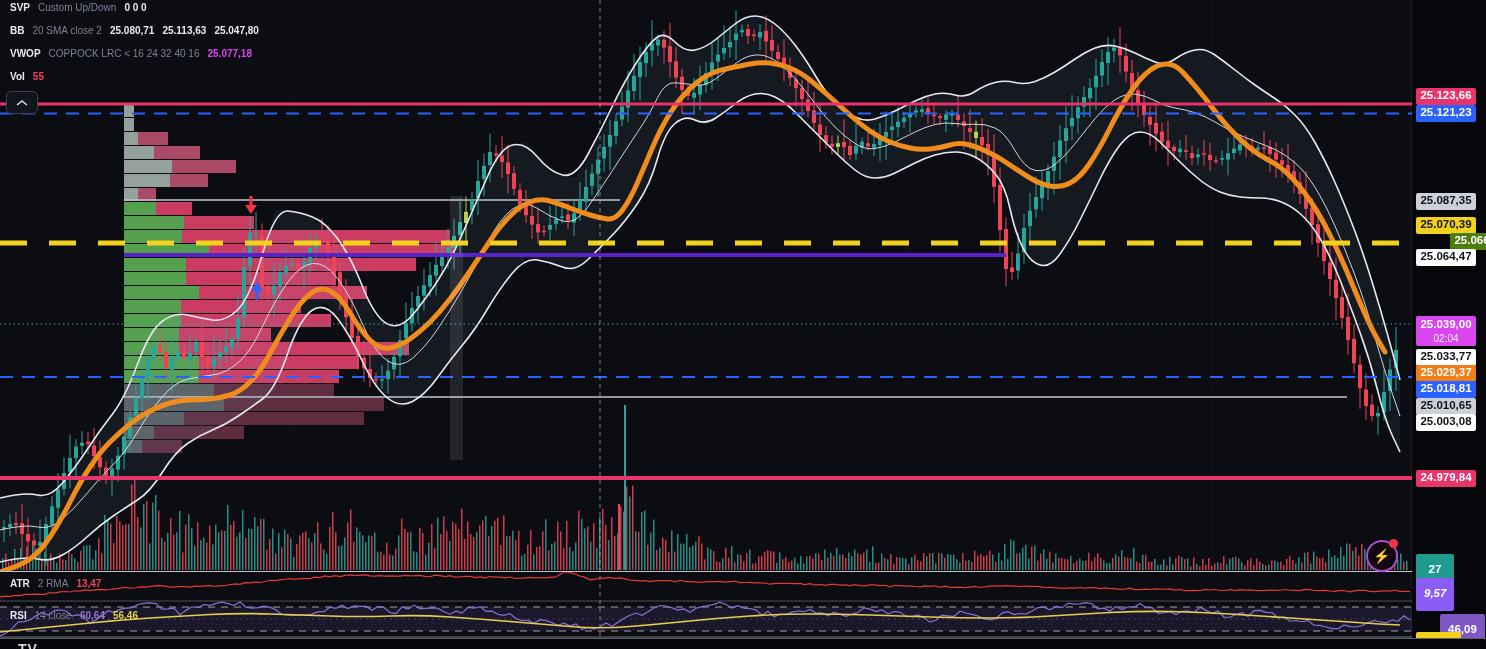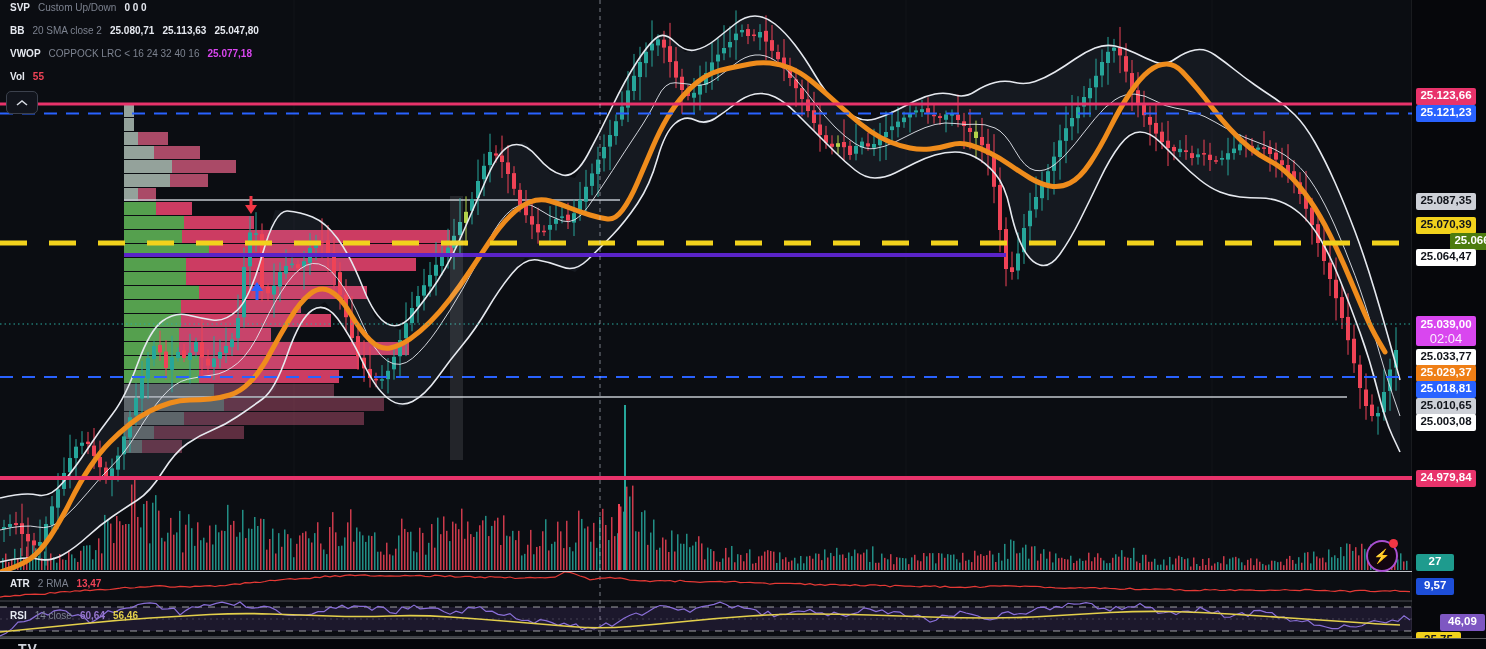--- a/index.html
+++ b/index.html
@@ -15,24 +15,24 @@
   .lg-o{color:#d946ef;font-weight:bold;}
   .lg-r{color:#ef4356;font-weight:bold;}
   .lg-p{color:#9575cd;font-weight:bold;}
   .lg-y{color:#e3cf4b;font-weight:bold;}
   .collapse-btn{position:absolute;left:6px;top:91px;width:30px;height:21px;border:1px solid #3c414d;
       border-radius:5px;background:#11141c;display:flex;align-items:center;justify-content:center;cursor:pointer;}
   
   .axis{position:absolute;left:1412px;top:0;width:74px;height:649px;background:#06070b;}
   .plabel{position:absolute;left:4px;width:60px;height:17px;line-height:17px;font-size:11.5px;
       font-weight:bold;text-align:center;border-radius:2px;}
-  .plabel.narrow{width:auto;min-width:22px;padding:0 8px;}
+  .plabel.narrow{width:auto;min-width:22px;padding:8px 8px;}
   .plabel.twoline{height:auto;padding:1px 0;}
   .pl-main{line-height:15px;}
-  .pl-sub{line-height:13px;font-size:13px;font-weight:normal;opacity:.9;}
+  .pl-sub{line-height:13px;font-size:10px;font-weight:normal;opacity:.9;}
   
   .flash-icon{position:absolute;left:1366px;top:540px;width:28px;height:28px;border:2.5px solid #a94fd1;
       border-radius:50%;background:#12060f;display:flex;align-items:center;justify-content:center;
       color:#c05ce3;font-size:14px;cursor:pointer;}
   .flash-dot{position:absolute;right:-2px;top:-3px;width:9px;height:9px;border-radius:50%;background:#f23645;}
   .bottom-strip{position:absolute;left:0;top:638px;width:1486px;height:11px;background:#04050a;
       border-top:1px solid rgba(255,255,255,0.35);overflow:hidden;}
   .tv-logo{position:absolute;left:18px;top:2px;color:#cfd3dc;font-weight:900;font-size:14px;letter-spacing:1px;}
 </style>
 </head>
@@ -1127,21 +1127,21 @@
       </div>
       <div class="plabel" style="top: 413.5px; background: rgb(255, 255, 255); color: rgb(16, 19, 26);">
         <div class="pl-main">25.003,08</div>
       </div>
       <div class="plabel" style="top: 469.5px; background: rgb(232, 51, 107); color: rgb(255, 255, 255);">
         <div class="pl-main">24.979,84</div>
       </div>
       <div class="plabel narrow" style="top: 553.5px; background: rgb(30, 155, 142); color: rgb(255, 255, 255);">
         <div class="pl-main">27</div>
       </div>
-      <div class="plabel narrow" style="top: 578px; background: #1d4ed8; color: rgb(255, 255, 255);">
+      <div class="plabel narrow" style="top: 578px; background: #8b5cf6; color: rgb(255, 255, 255); font-style: italic;">
         <div class="pl-main">9,57</div>
       </div>
       <div class="plabel narrow" style="top: 613.5px; background: rgb(126, 87, 194); color: rgb(255, 255, 255); margin-left: 24px;">
         <div class="pl-main">46,09</div>
       </div>
       <div class="plabel narrow" style="top: 631.5px; background: rgb(242, 210, 28); color: rgb(16, 19, 26);">
         <div class="pl-main">25,75</div>
       </div>
     </div>
 

